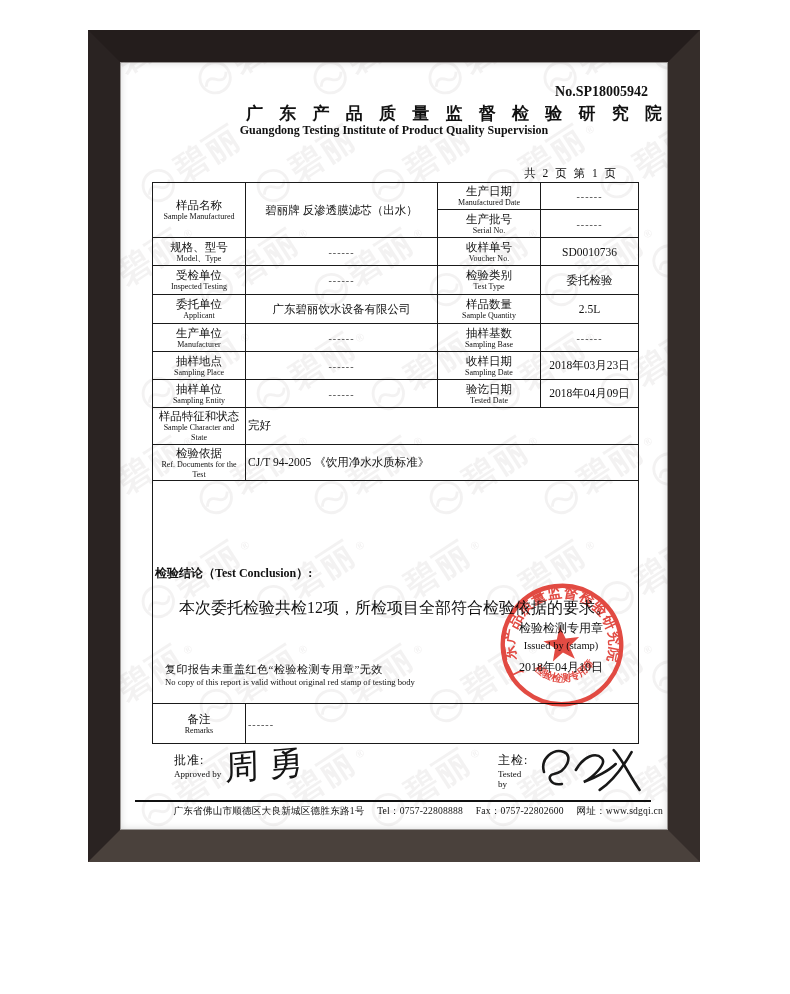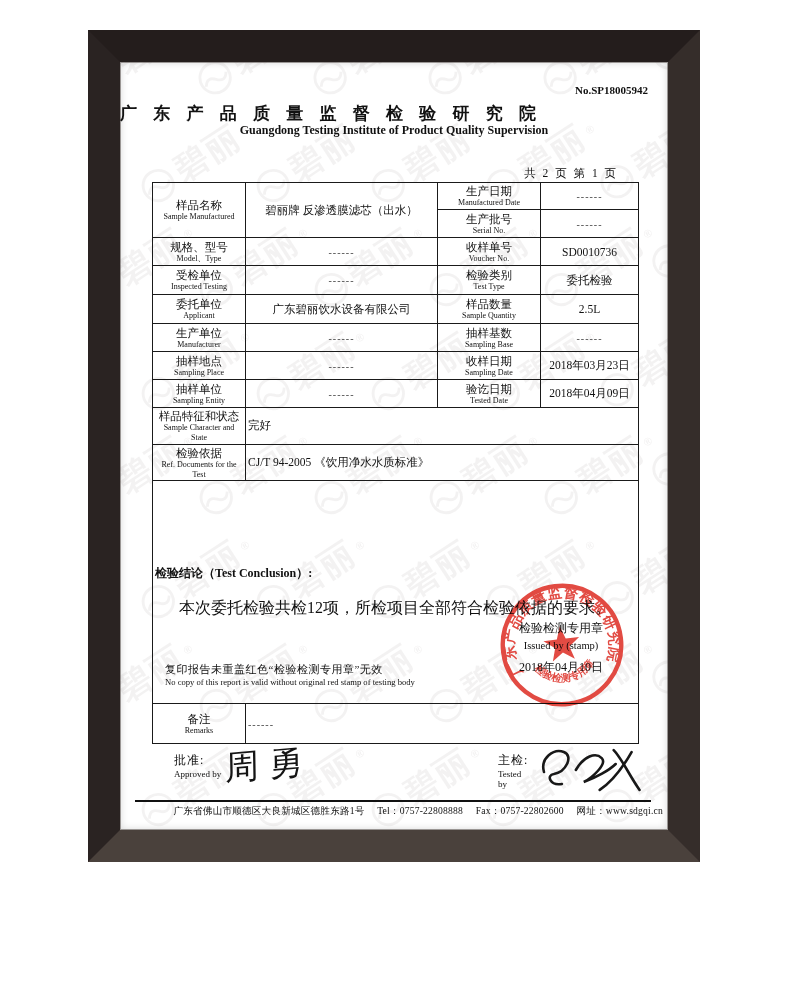--- a/index.html
+++ b/index.html
@@ -20,22 +20,22 @@
   .wm { position:absolute; display:flex; align-items:center; gap:4px;
     transform:rotate(-33deg); color:rgba(90,80,75,0.075);
     font-weight:bold; font-size:34px; letter-spacing:2px; white-space:nowrap;
     font-family:"Liberation Sans","DejaVu Sans",sans-serif; }
   .wm svg { display:block; }
   .wm sup { font-size:11px; }
 
   .content { position:absolute; inset:0; z-index:2; }
 
   
-  .report-no { position:absolute; top:22px; right:20px; font-weight:bold; font-size:11px; }
-  .inst-zh { position:absolute; top:40px; left:0; right:0; text-align:left;
+  .report-no { position:absolute; top:22px; right:20px; font-weight:bold; font-size:14px; }
+  .inst-zh { position:absolute; top:40px; left:0; right:0; text-align:right;
     font-size:17px; font-weight:bold; letter-spacing:6px; }
   .inst-en { position:absolute; top:61px; left:0; right:0; text-align:center;
     font-size:12px; font-weight:bold; }
   .rpt-title { position:absolute; top:76px; left:0; right:0; text-align:center; }
   .rpt-title .zh { font-size:26px; font-weight:bold; letter-spacing:8px; }
   .rpt-title .en { font-size:15px; font-weight:bold; }
   .pagination { position:absolute; top:104px; right:50px; font-size:11.5px; letter-spacing:2px; }
 
   
   table.info { position:absolute; left:32px; top:120px; width:486px;

